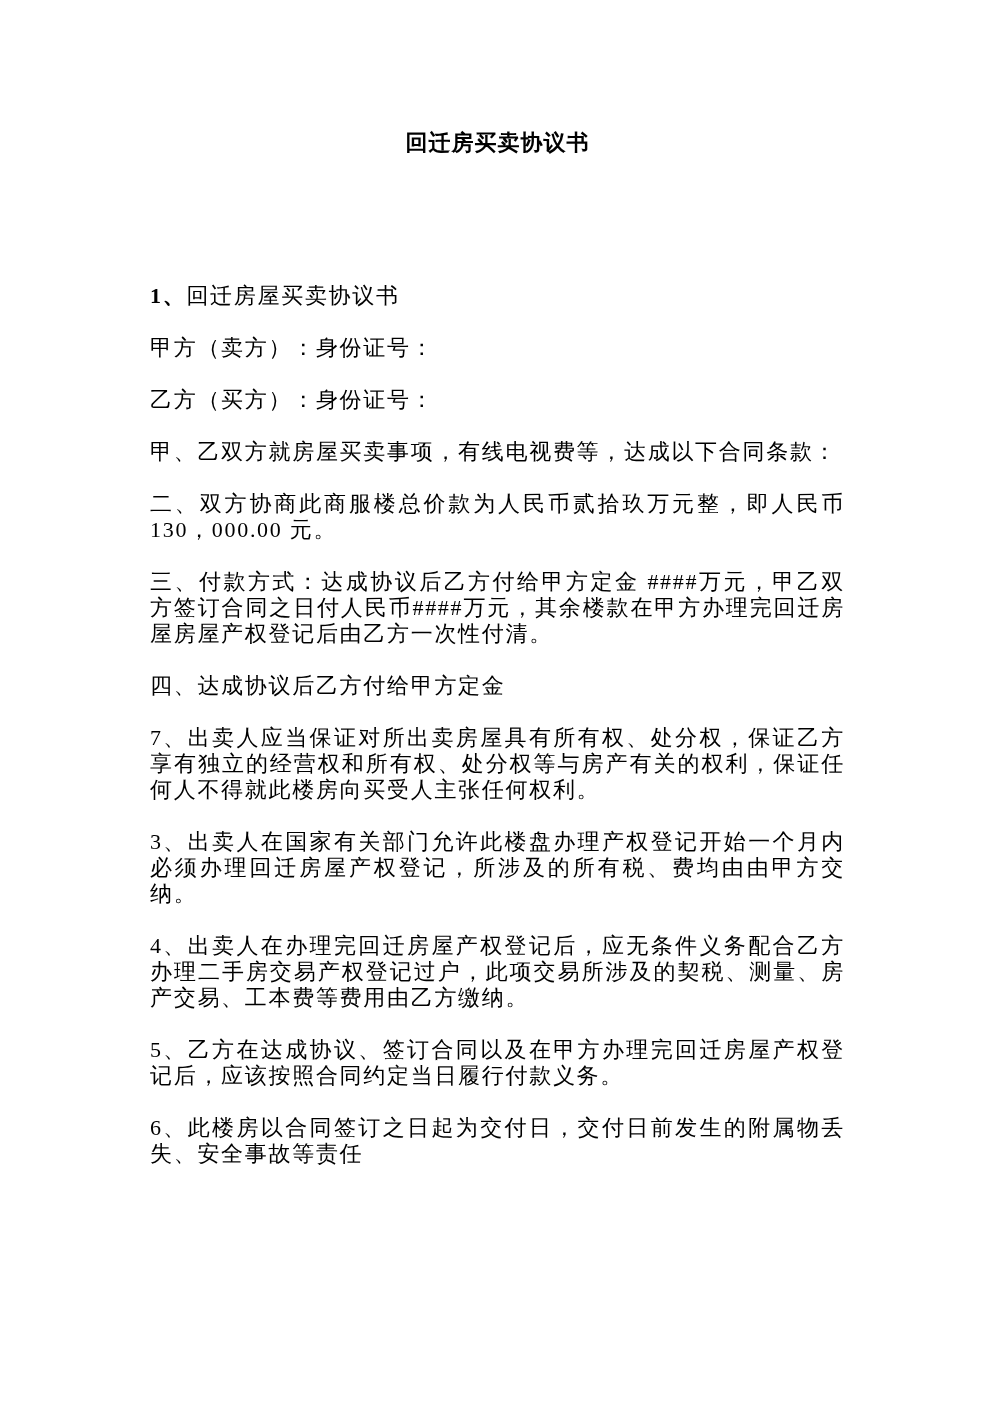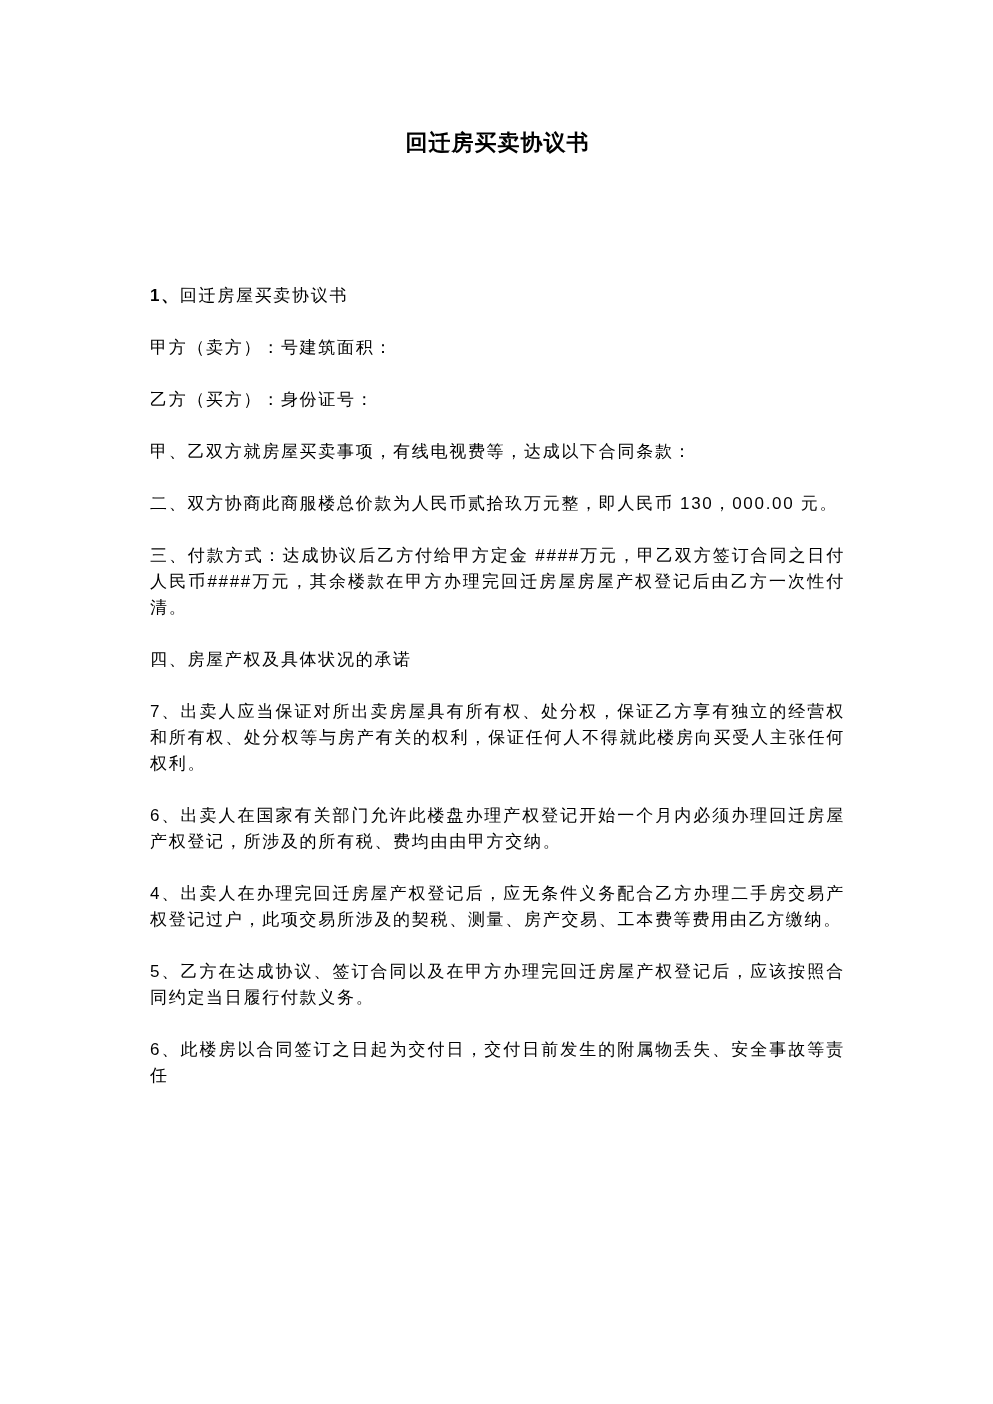--- a/index.html
+++ b/index.html
@@ -6,71 +6,71 @@
     margin: 0;
     padding: 0;
     background: #ffffff;
   }
   .page {
     position: relative;
     width: 993px;
     height: 1404px;
     background: #ffffff;
     color: #000000;
-    font-family: Liberation Sans, sans-serif;
+    font-family: Liberation Serif, serif;
     box-sizing: border-box;
     padding: 130px 148px 0 150px;
     overflow: hidden;
   }
   .doc-title {
     margin: 0 0 127px 0;
     font-size: 22px;
     font-weight: bold;
     line-height: 26px;
     letter-spacing: 1px;
     text-align: center;
   }
   .para {
     margin: 0 0 26px 0;
-    font-size: 17px;
+    font-size: 22px;
     line-height: 26px;
     letter-spacing: 1.7px;
     text-align: justify;
     text-justify: inter-character;
   }
   .bold-num {
     font-weight: bold;
   }
 </style>
 </head>
 <body>
 
 <div class="page">
 
   <h1 class="doc-title">回迁房买卖协议书</h1>
 
   <p class="para"><span class="bold-num">1、</span><span>回迁房屋买卖协议书</span></p>
 
-  <p class="para">甲方（卖方）：号建筑面积：</p>
+  <p class="para">甲方（卖方）：身份证号：</p>
 
   <p class="para">乙方（买方）：身份证号：</p>
 
   <p class="para">甲、乙双方就房屋买卖事项，有线电视费等，达成以下合同条款：</p>
 
 
   <p class="para">二、双方协商此商服楼总价款为人民币贰拾玖万元整，即人民币  130，000.00 元。</p>
 
   <p class="para">三、付款方式：达成协议后乙方付给甲方定金 ####万元，甲乙双方签订合同之日付人民币####万元，其余楼款在甲方办理完回迁房屋房屋产权登记后由乙方一次性付清。</p>
 
-  <p class="para">四、房屋产权及具体状况的承诺</p>
+  <p class="para">四、达成协议后乙方付给甲方定金</p>
 
   <p class="para">7、出卖人应当保证对所出卖房屋具有所有权、处分权，保证乙方享有独立的经营权和所有权、处分权等与房产有关的权利，保证任何人不得就此楼房向买受人主张任何权利。</p>
 
 
-  <p class="para">6、出卖人在国家有关部门允许此楼盘办理产权登记开始一个月内必须办理回迁房屋产权登记，所涉及的所有税、费均由由甲方交纳。</p>
+  <p class="para">3、出卖人在国家有关部门允许此楼盘办理产权登记开始一个月内必须办理回迁房屋产权登记，所涉及的所有税、费均由由甲方交纳。</p>
 
   <p class="para">4、出卖人在办理完回迁房屋产权登记后，应无条件义务配合乙方办理二手房交易产权登记过户，此项交易所涉及的契税、测量、房产交易、工本费等费用由乙方缴纳。</p>
 
   <p class="para">5、乙方在达成协议、签订合同以及在甲方办理完回迁房屋产权登记后，应该按照合同约定当日履行付款义务。</p>
 
   <p class="para">6、此楼房以合同签订之日起为交付日，交付日前发生的附属物丢失、安全事故等责任</p>
 
 </div>
 
 </body></html>

